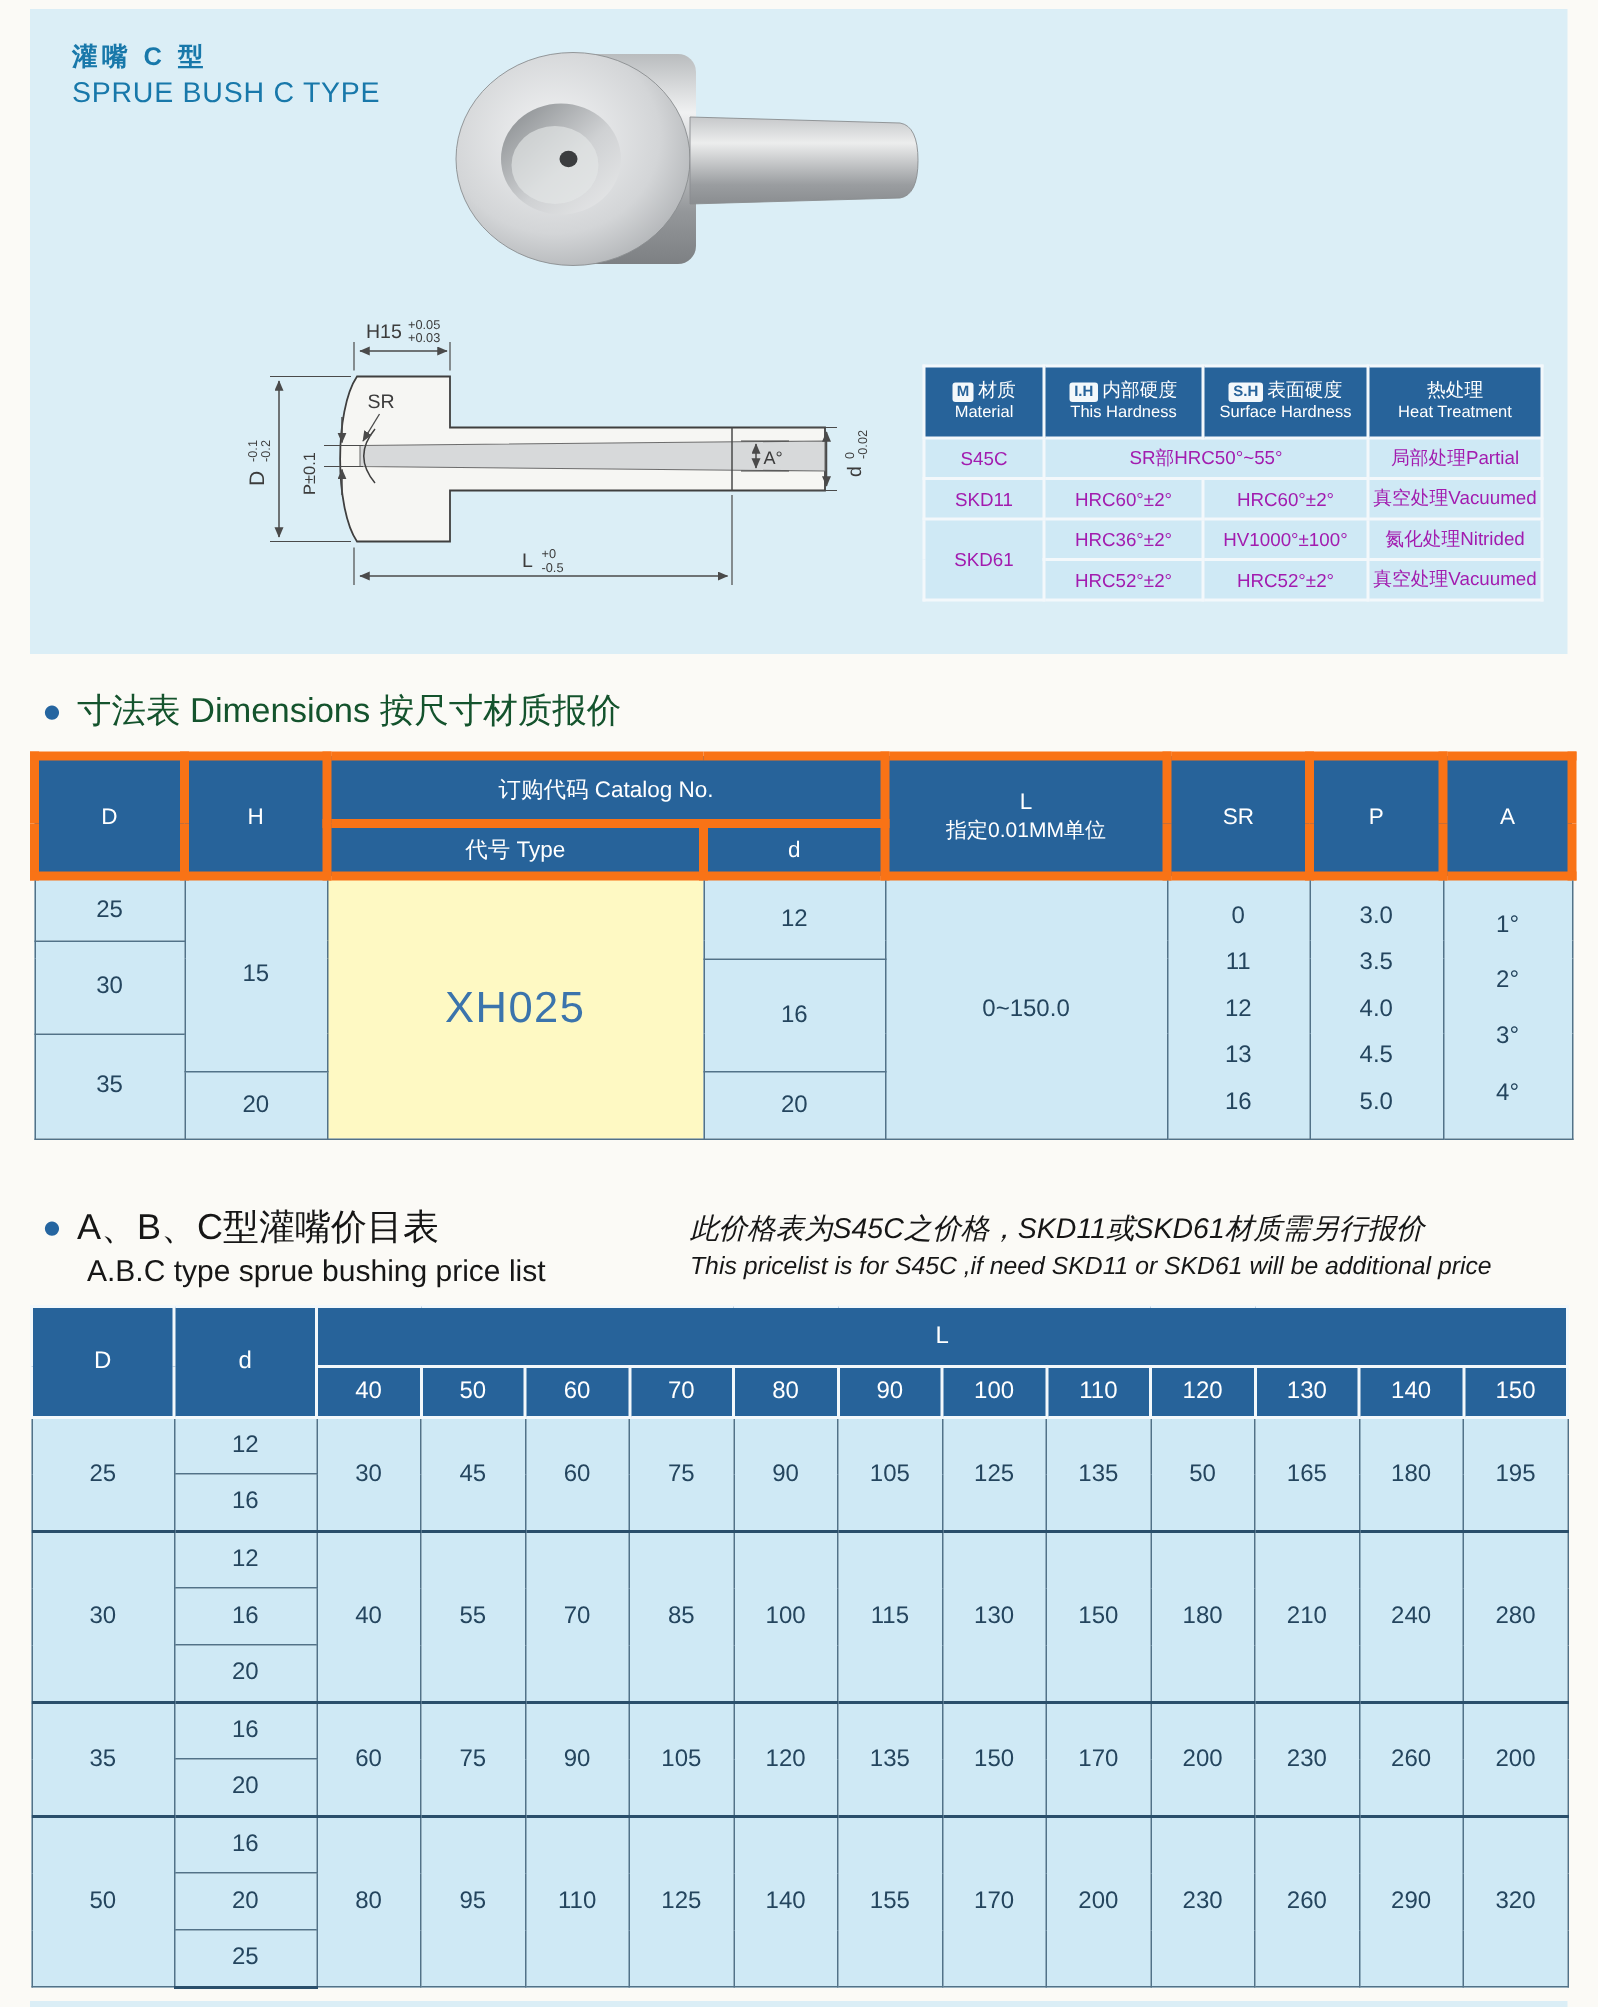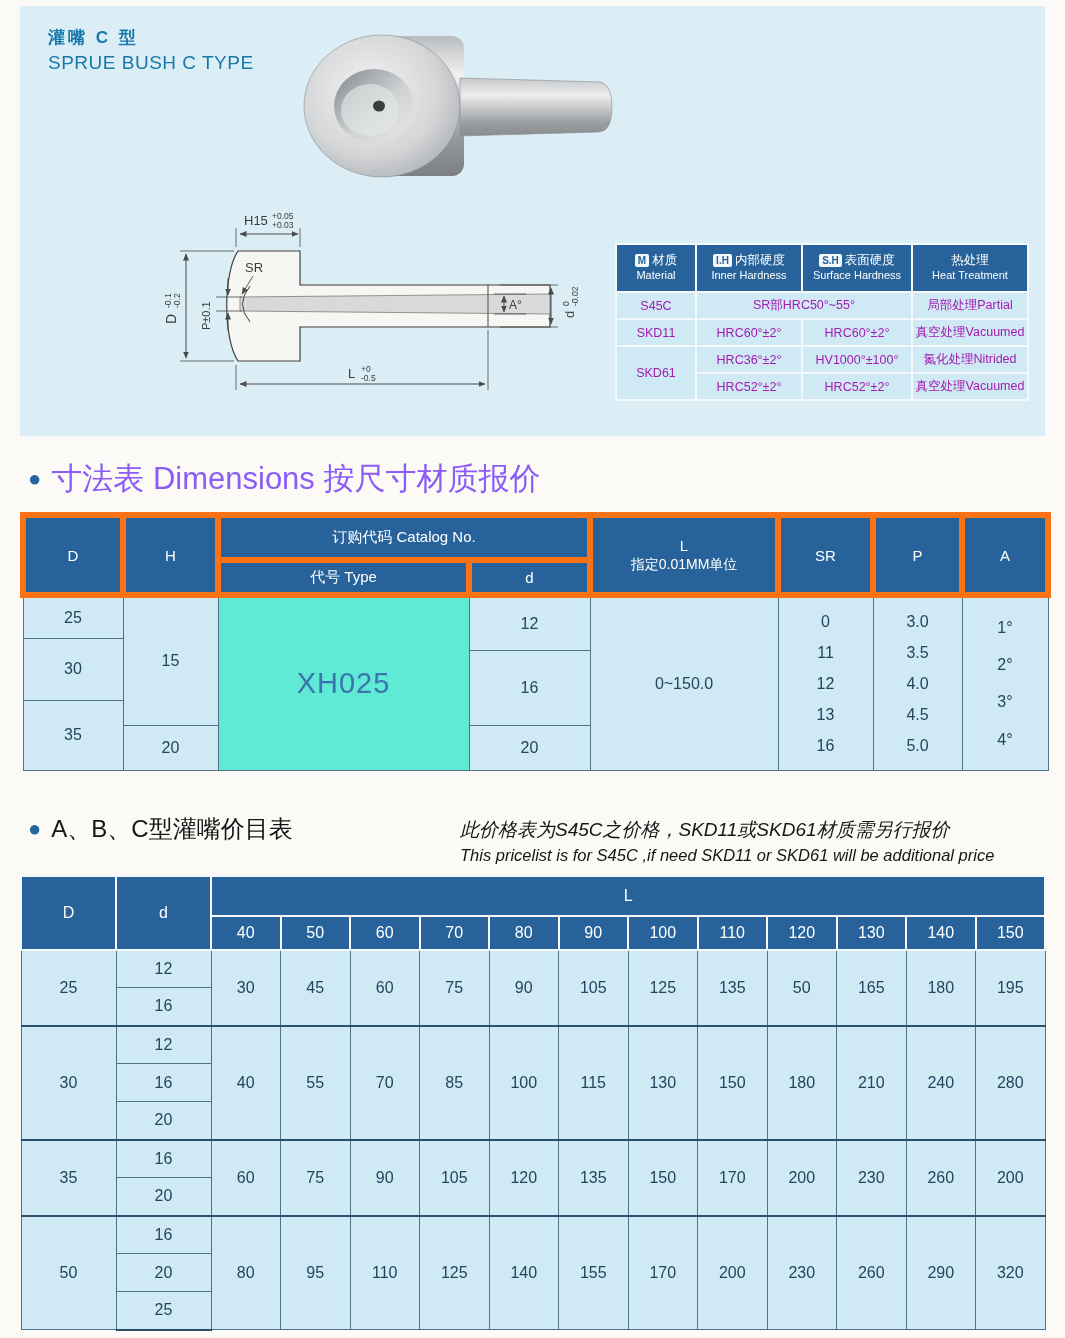--- a/index.html
+++ b/index.html
@@ -22,40 +22,40 @@
   .mat-table th{background:#27639a;color:#fff;font-weight:normal;font-size:12.5px;line-height:1.25;}
   .mat-table th .en{display:block;font-size:11px;}
   .mat-table td{background:#cfe9f5;color:#a21caf;font-size:12.5px;}
   .mat-table th,.mat-table td{border:2px solid #f3f8fb;padding:1px 2px;}
   .mat-table thead tr{height:48px;margin-top:36px;}
   .mat-table tbody tr{height:27px;}
   .badge{display:inline-block;background:#f3f8fb;color:#27639a;font-weight:bold;font-size:10px;line-height:13px;padding:0 3px;border-radius:2px;margin-right:3px;}
   
   .sec1{margin:22px 20px 0;display:flex;align-items:center;gap:10px;padding-left:8px;}
   .bullet{color:#2565a0;font-size:22px;line-height:1;}
-  .sec1-title{font-size:31px;color:#8b5cf6;}
+  .sec1-title{font-size:23px;color:#14532d;}
   .sec2{margin:42px 20px 0;display:flex;padding-left:8px;}
   .sec2-left{width:432px;}
   .sec2-zh{font-size:24px;color:#161616;display:flex;align-items:center;gap:10px;}
   .sec2-en{font-size:20px;color:#161616;margin-top:3px;padding-left:30px;}
   .sec2-right{flex:1;padding-top:4px;font-style:italic;}
   .note-zh{font-size:19px;color:#161616;}
   .note-en{font-size:16.5px;color:#161616;margin-top:3px;}
   
   .dim-table{margin:12px 20px 0;width:1025px;border-collapse:collapse;table-layout:fixed;text-align:center;}
   .dim-table th{background:#27639a;color:#fff;font-weight:normal;font-size:15px;border:6px solid #f97316;}
   .dim-table td{background:#cfe9f5;color:#24455e;font-size:16px;border:1px solid #527288;}
   .dim-table .h1{height:45px;}
   .dim-table .h2{height:35px;}
   .dim-table .r1{height:43px;}
   .dim-table .r2{height:12px;}
   .dim-table .r3{height:50px;}
   .dim-table .r4{height:25px;}
   .dim-table .r5{height:45px;}
-  .dim-table td.c-type{background:#5eead4;color:#3b74ac;font-size:29px;letter-spacing:1px;}
+  .dim-table td.c-type{background:#fef9c3;color:#3b74ac;font-size:29px;letter-spacing:1px;}
   .l-head .sub{font-size:14px;margin-top:2px;}
   .vlist{height:168px;display:flex;flex-direction:column;justify-content:space-evenly;align-items:center;}
   
   .price-table{margin:10px 20px 0;width:1025px;border-collapse:collapse;table-layout:fixed;text-align:center;}
   .price-table th{background:#27639a;color:#fff;font-weight:normal;font-size:16px;border:2px solid #f3f8fb;}
   .price-table td{background:#cfe9f5;color:#24455e;font-size:16px;border:1px solid #527288;}
   .price-table .ph1{height:40px;}
   .price-table .ph2{height:34px;}
   .price-table tbody tr{height:38px;}
   .price-table tr.gfirst td{border-top:2.5px solid #2a4f6b;}
@@ -174,21 +174,21 @@
         <col style="width:116px">
       </colgroup>
     <thead>
       <tr>
         <th>
           <span class="badge">M</span><span>材质</span>
           <span class="en">Material</span>
         </th>
         <th>
           <span class="badge">I.H</span><span>内部硬度</span>
-          <span class="en">Inner Hardness</span>
+          <span class="en">This Hardness</span>
         </th>
         <th>
           <span class="badge">S.H</span><span>表面硬度</span>
           <span class="en">Surface Hardness</span>
         </th>
         <th>
           <span>热处理</span>
           <span class="en">Heat Treatment</span>
         </th>
       </tr>
@@ -303,20 +303,21 @@
     </tr>
   </tbody>
 </table>
 
 <div class="sec2">
   <div class="sec2-left">
     <div class="sec2-zh">
       <span class="bullet">●</span>
       <span>A、B、C型灌嘴价目表</span>
     </div>
+    <div class="sec2-en">A.B.C type sprue bushing price list</div>
   </div>
   <div class="sec2-right">
     <div class="note-zh">此价格表为S45C之价格，SKD11或SKD61材质需另行报价</div>
     <div class="note-en">This pricelist is for S45C ,if need SKD11 or SKD61 will be additional price</div>
   </div>
 </div>
 
 <table class="price-table">
   <colgroup>
     <col style="width:95px">

